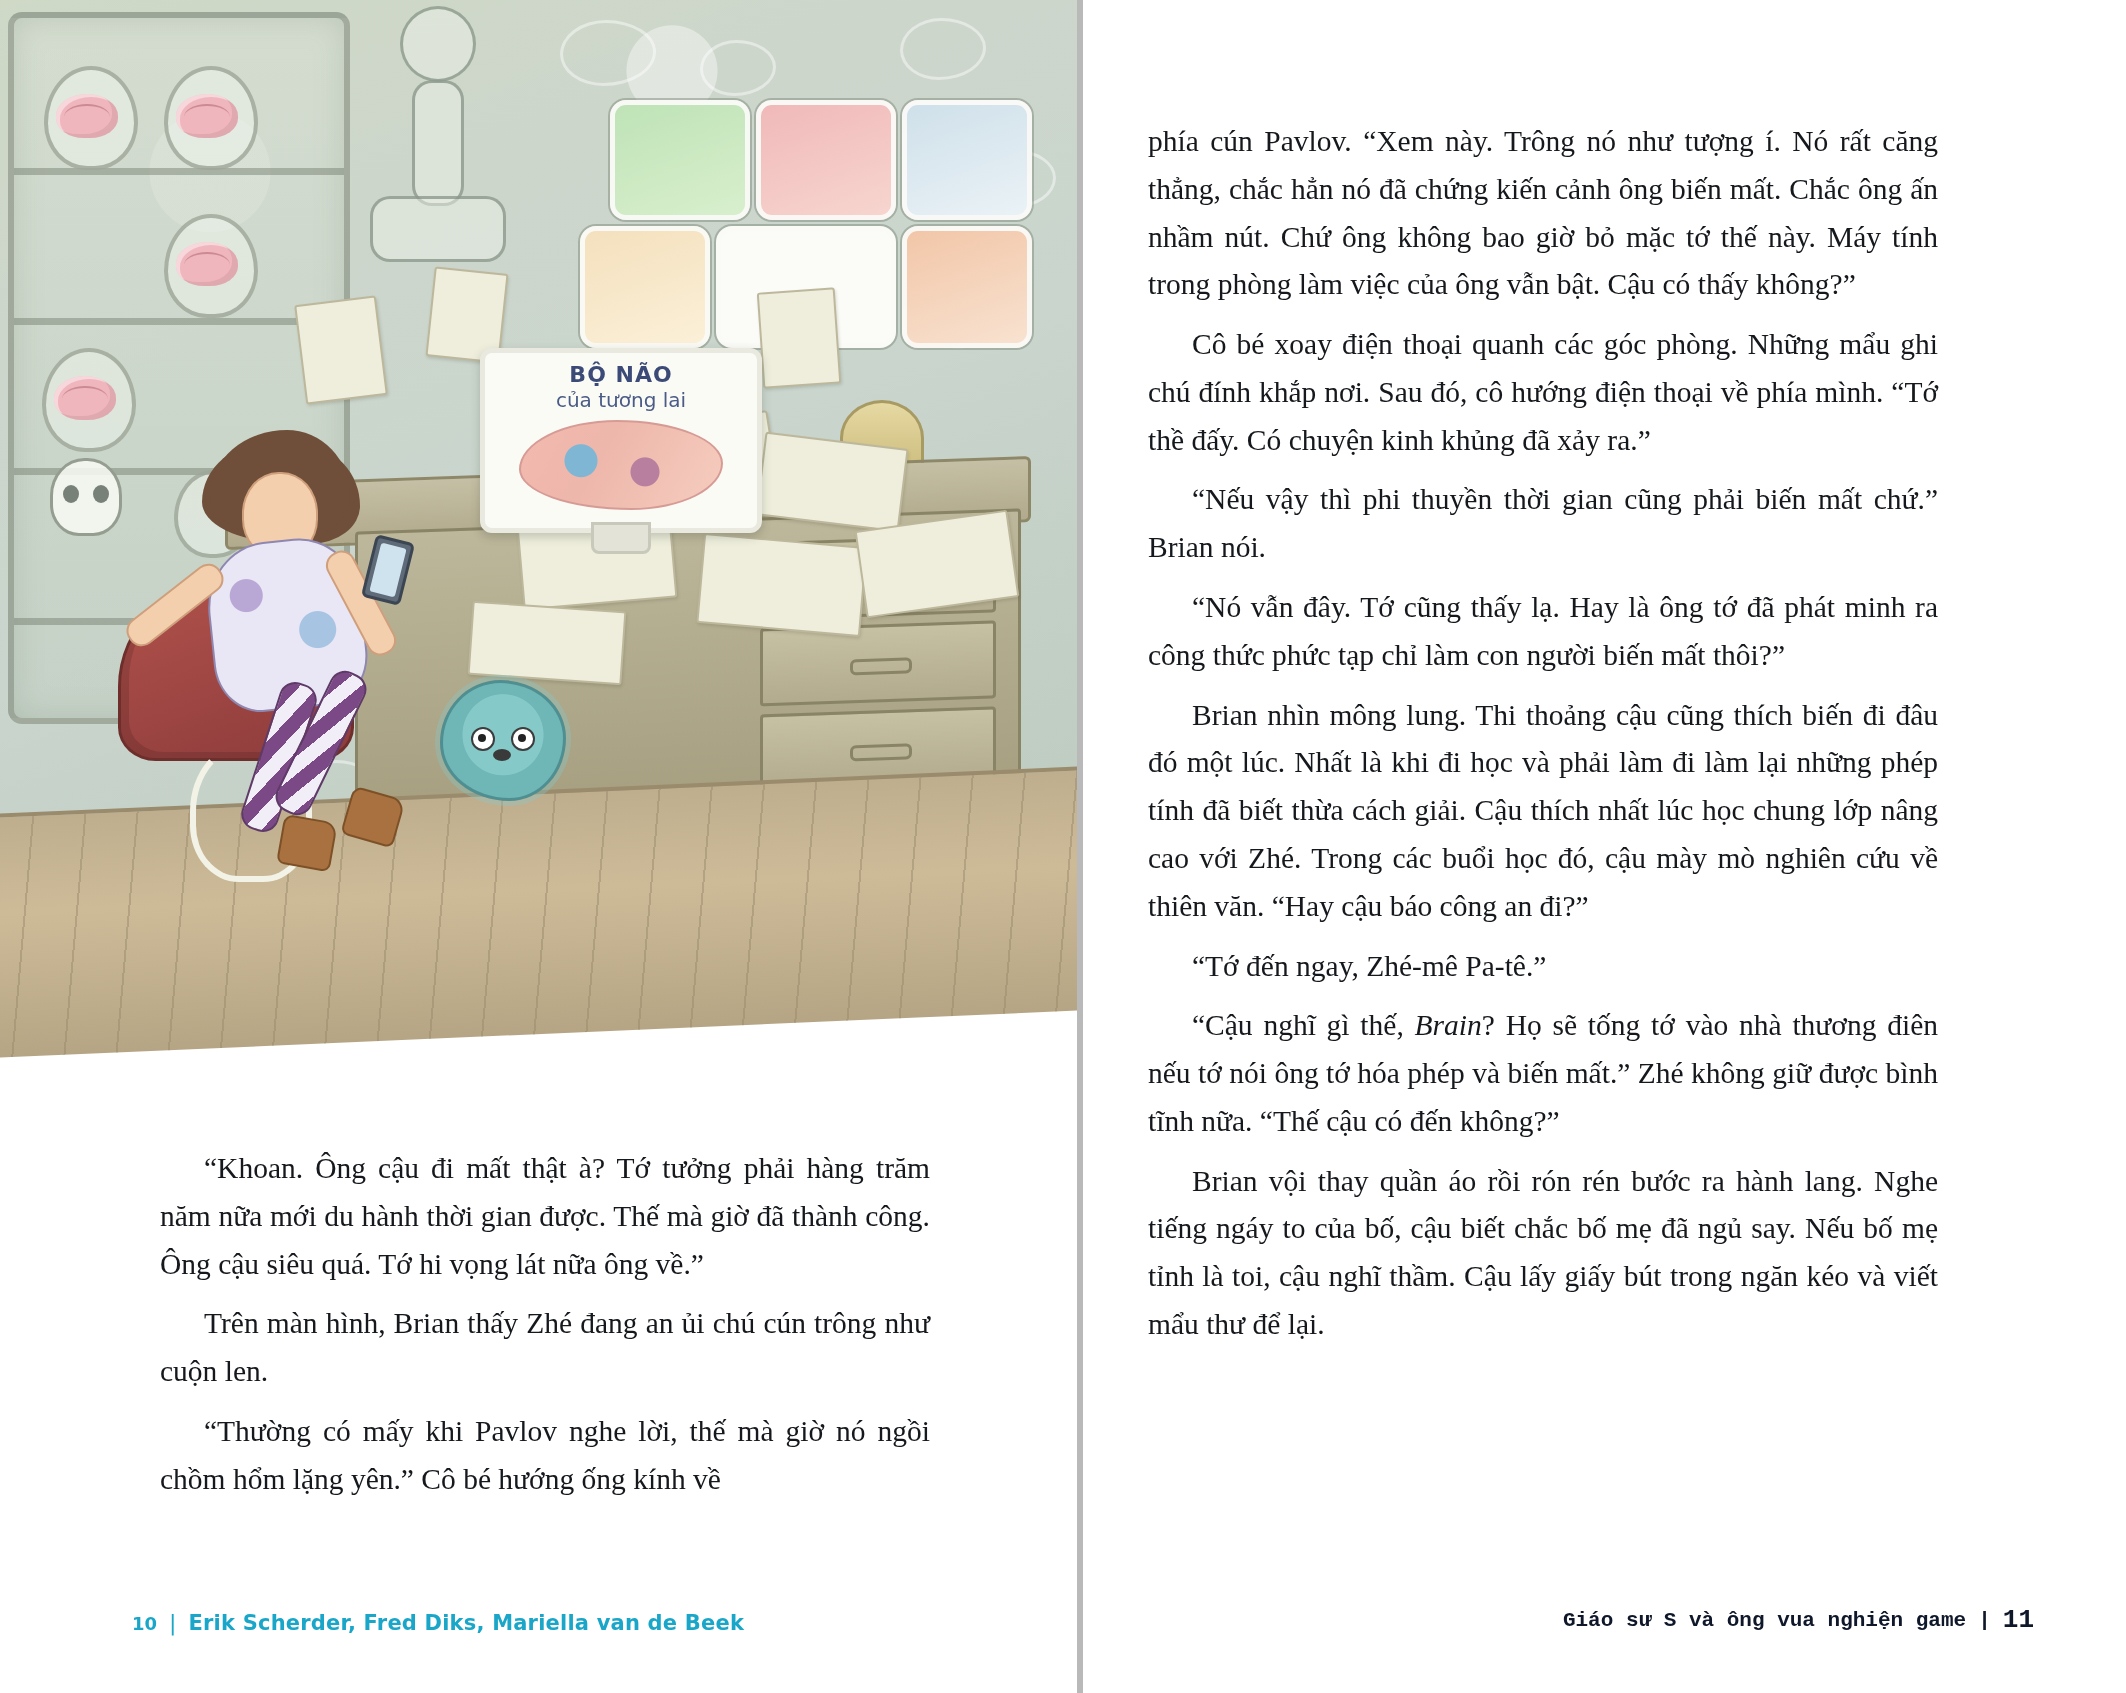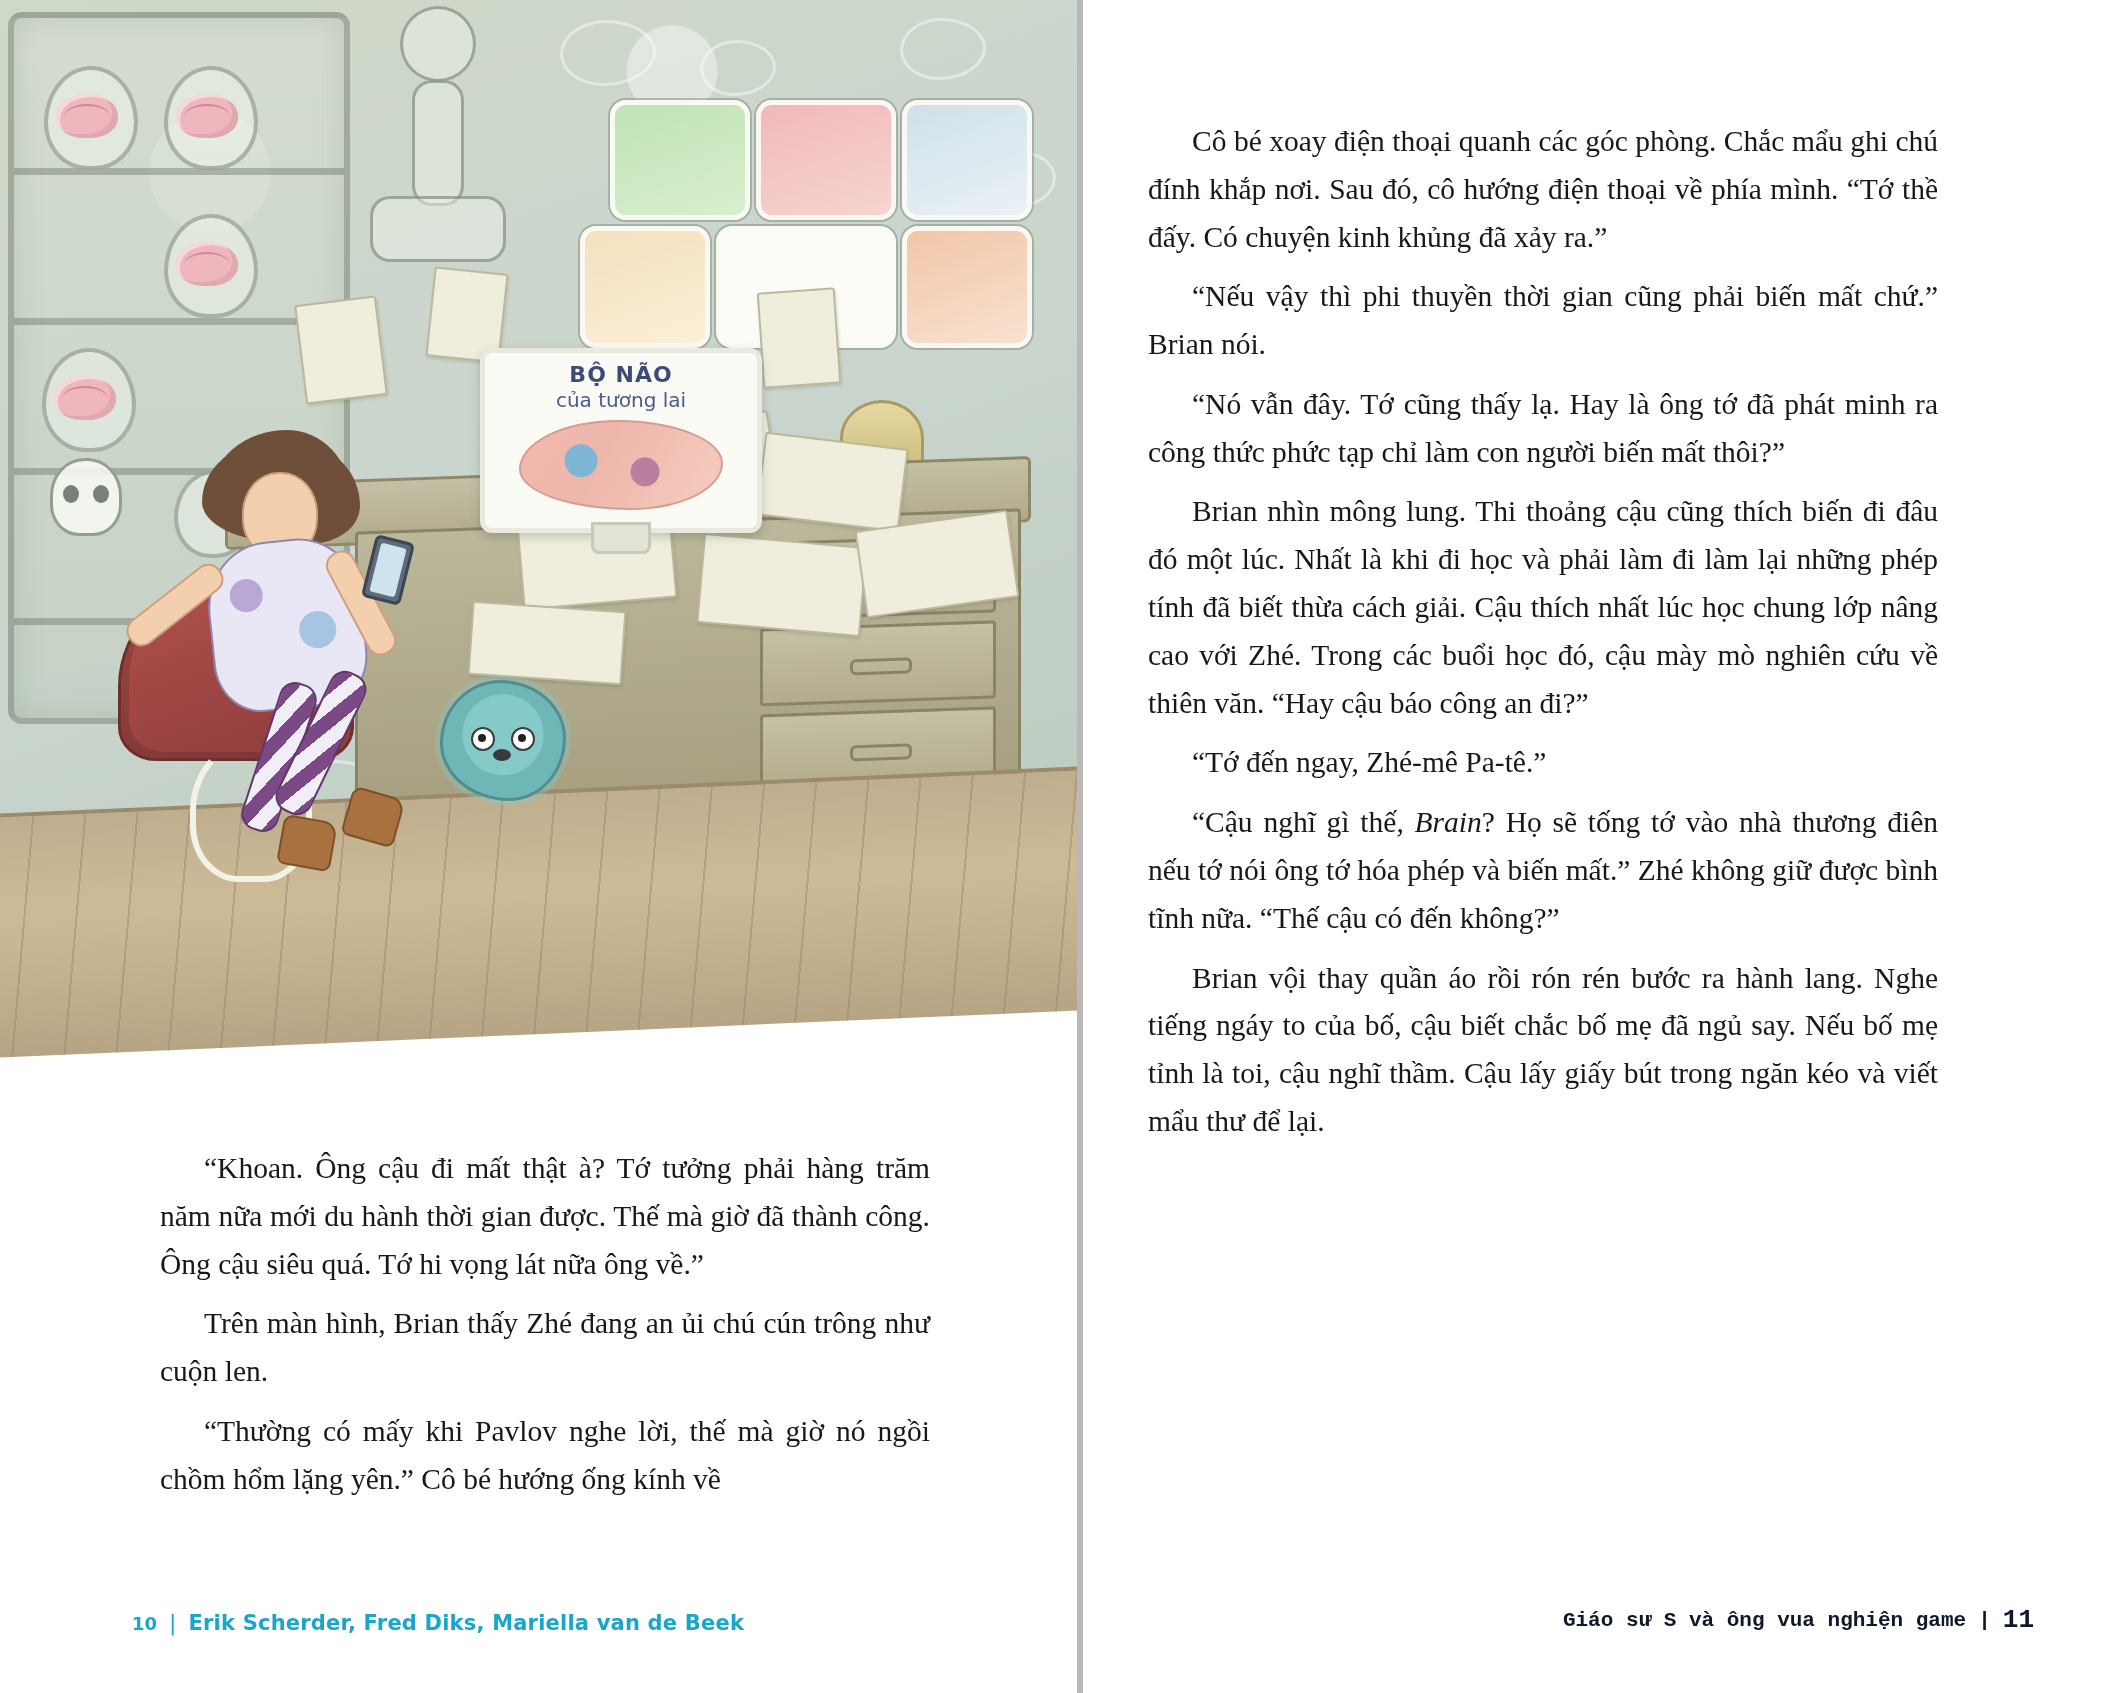--- a/index.html
+++ b/index.html
@@ -616,21 +616,22 @@
       <span class="pg">10</span>
       <span class="bar">|</span>
       <span class="names">Erik Scherder, Fred Diks, Mariella van de Beek</span>
     </div>
   </div>
 
   <div class="gutter"></div>
 
   <div class="page-right">
     <div class="right-text">
-      <p>Cô bé xoay điện thoại quanh các góc phòng. Chắc mẩu ghi chú đính khắp nơi. Sau đó, cô hướng điện thoại về phía mình. “Tớ thề đấy. Có chuyện kinh khủng đã xảy ra.”</p>
+      <p class="first">phía cún Pavlov. “Xem này. Trông nó như tượng í. Nó rất căng thẳng, chắc hẳn nó đã chứng kiến cảnh ông biến mất. Chắc ông ấn nhầm nút. Chứ ông không bao giờ bỏ mặc tớ thế này. Máy tính trong phòng làm việc của ông vẫn bật. Cậu có thấy không?”</p>
+      <p>Cô bé xoay điện thoại quanh các góc phòng. Những mẩu ghi chú đính khắp nơi. Sau đó, cô hướng điện thoại về phía mình. “Tớ thề đấy. Có chuyện kinh khủng đã xảy ra.”</p>
       <p>“Nếu vậy thì phi thuyền thời gian cũng phải biến mất chứ.” Brian nói.</p>
       <p>“Nó vẫn đây. Tớ cũng thấy lạ. Hay là ông tớ đã phát minh ra công thức phức tạp chỉ làm con người biến mất thôi?”</p>
       <p>Brian nhìn mông lung. Thi thoảng cậu cũng thích biến đi đâu đó một lúc. Nhất là khi đi học và phải làm đi làm lại những phép tính đã biết thừa cách giải. Cậu thích nhất lúc học chung lớp nâng cao với Zhé. Trong các buổi học đó, cậu mày mò nghiên cứu về thiên văn. “Hay cậu báo công an đi?”</p>
       <p>“Tớ đến ngay, Zhé-mê Pa-tê.”</p>
       <p>
         <span>“Cậu nghĩ gì thế, </span><span class="it">Brain</span><span>? Họ sẽ tống tớ vào nhà thương điên nếu tớ nói ông tớ hóa phép và biến mất.” Zhé không giữ được bình tĩnh nữa. “Thế cậu có đến không?”</span>
       </p>
       <p>Brian vội thay quần áo rồi rón rén bước ra hành lang. Nghe tiếng ngáy to của bố, cậu biết chắc bố mẹ đã ngủ say. Nếu bố mẹ tỉnh là toi, cậu nghĩ thầm. Cậu lấy giấy bút trong ngăn kéo và viết mẩu thư để lại.</p>
     </div>
 

